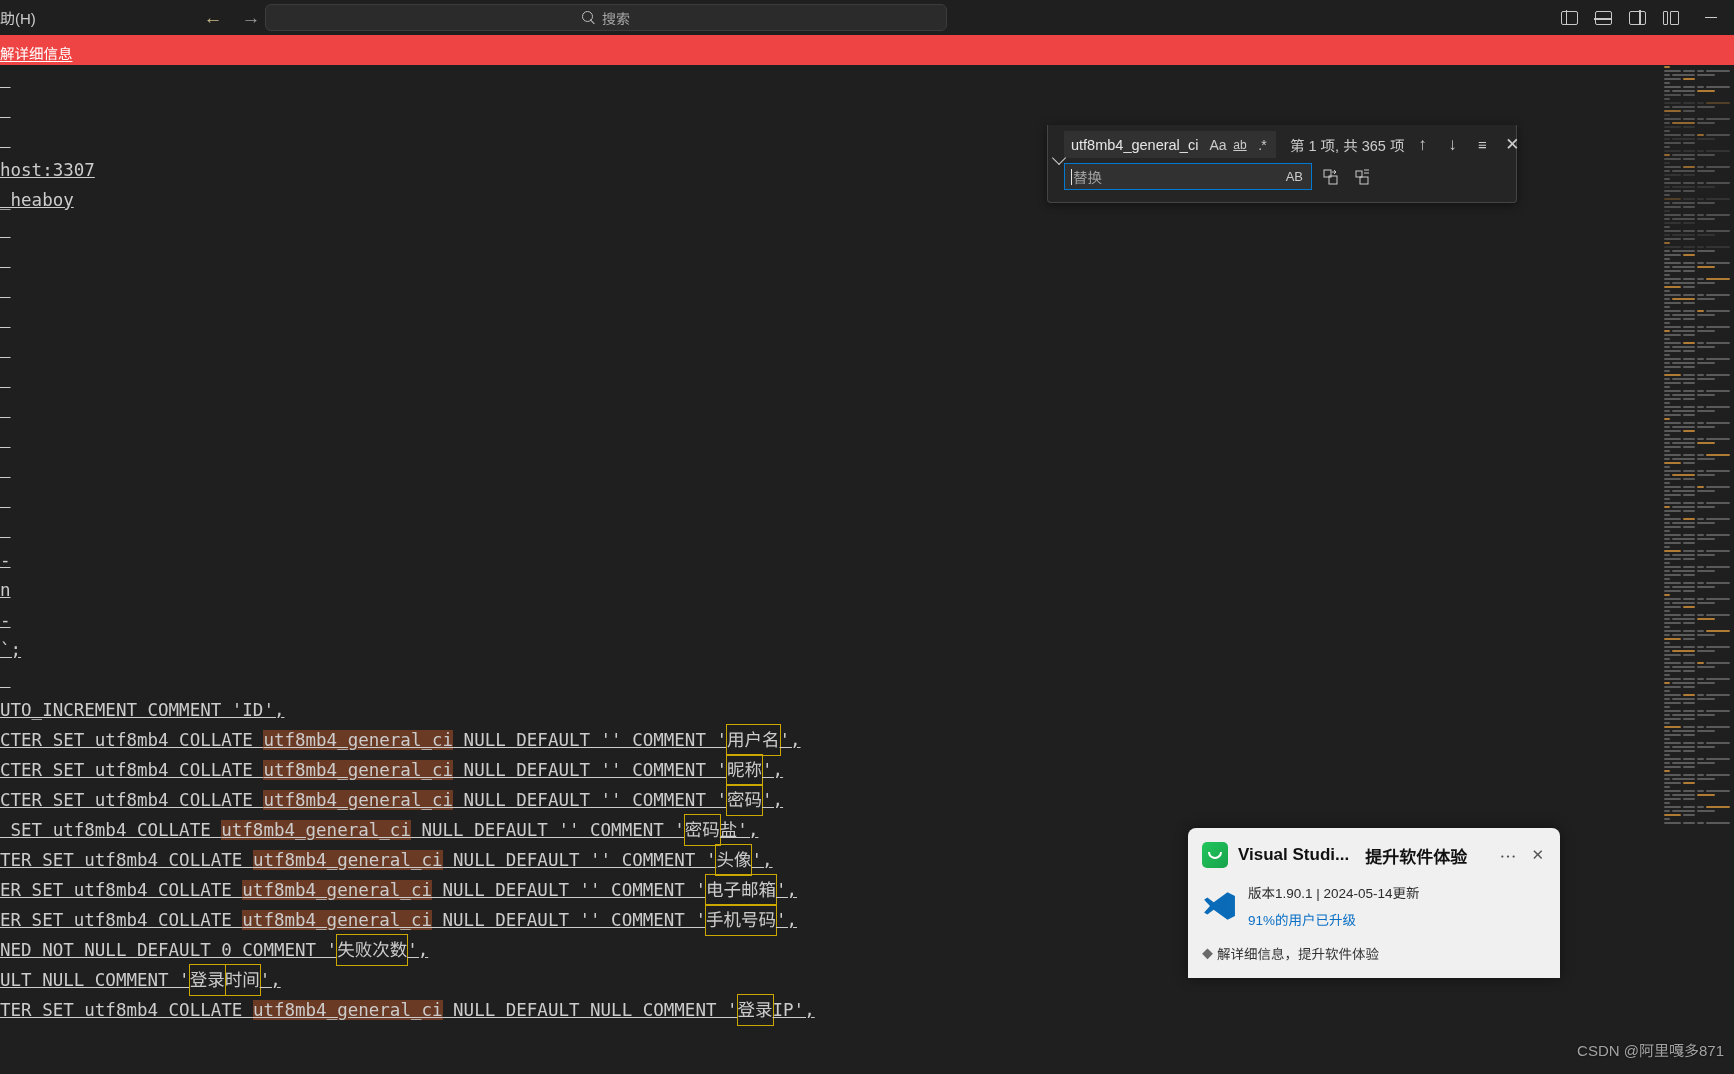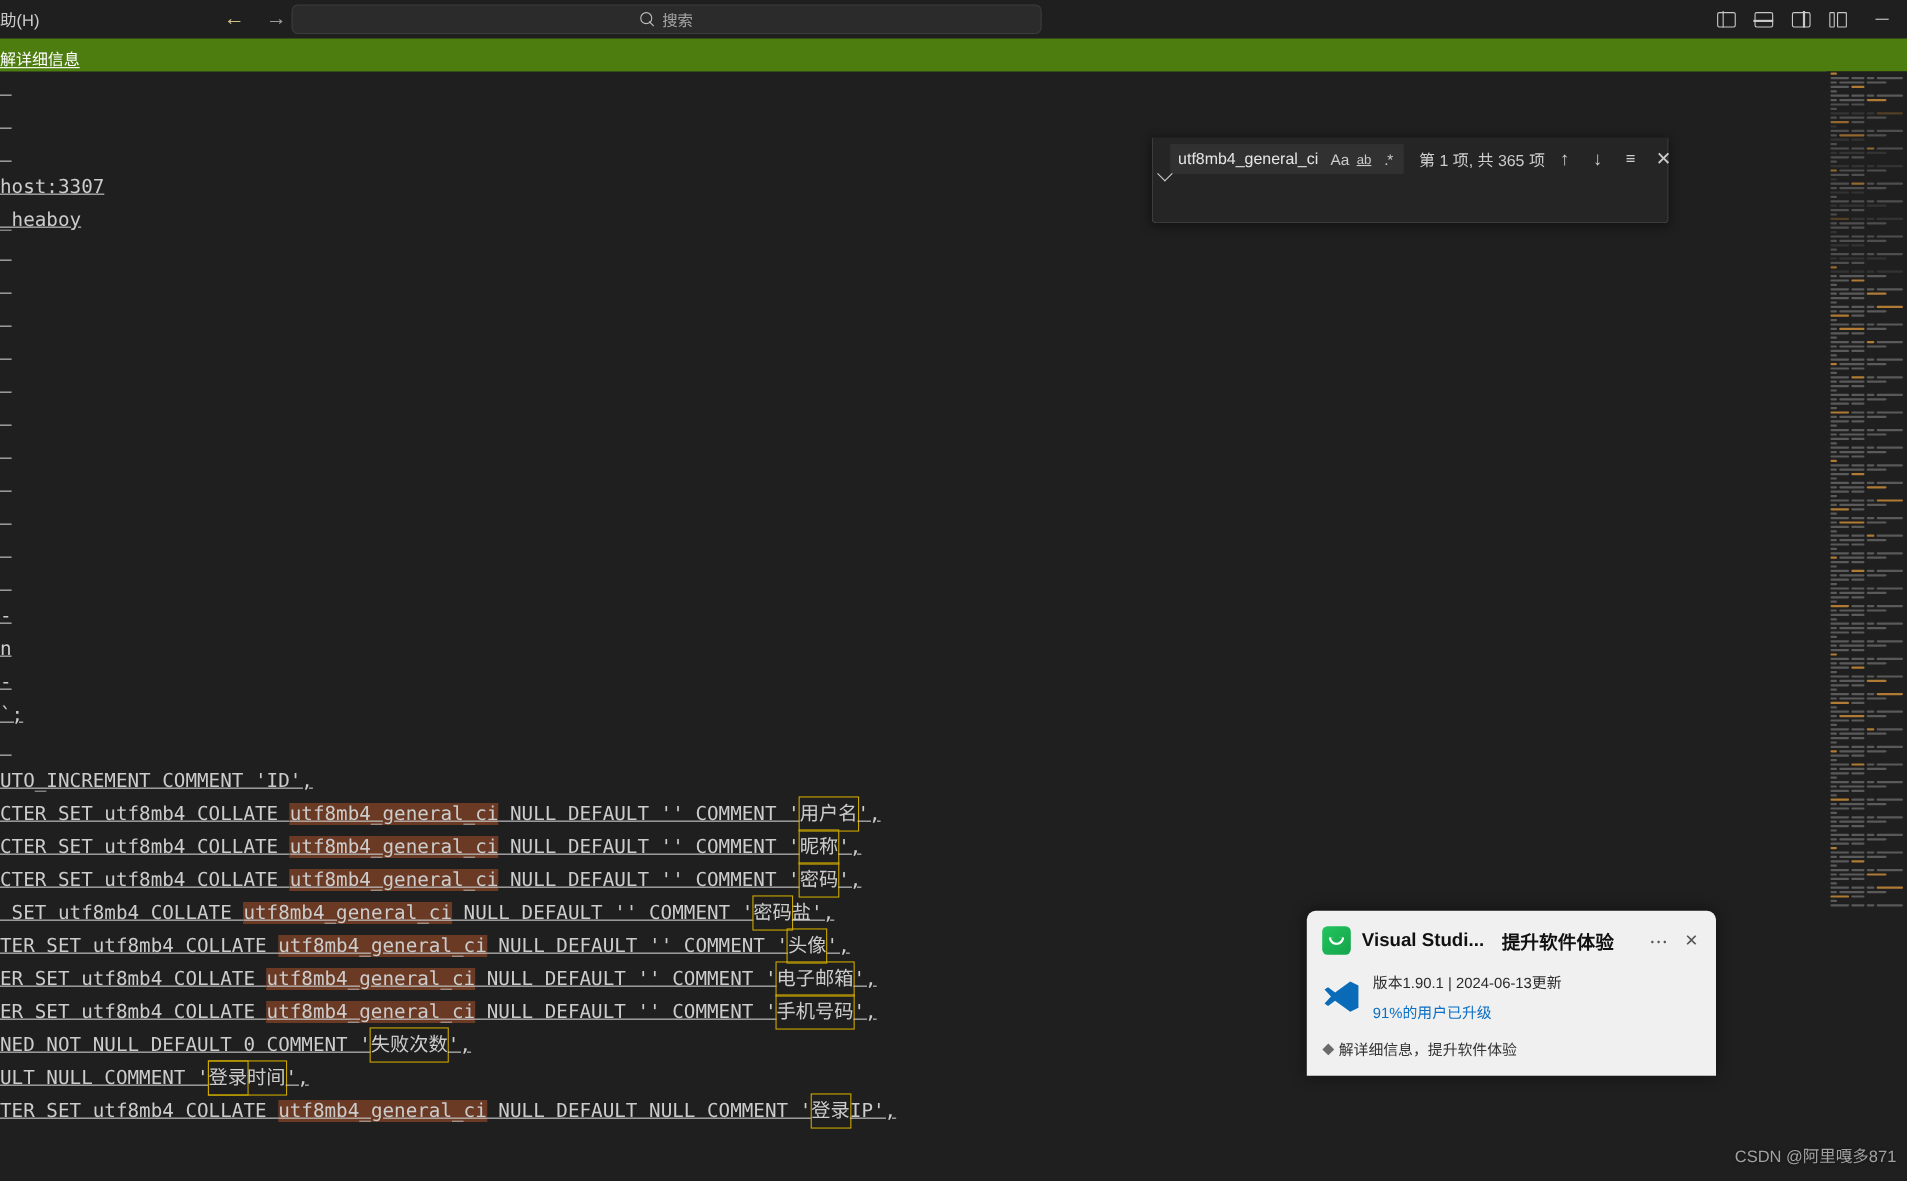--- a/index.html
+++ b/index.html
@@ -56,21 +56,21 @@
   .lay-ico.panel i.b { width: 9px; }
   .minimize {
     width: 46px; height: 35px; display: flex; align-items: center; justify-content: center;
     color: #cccccc; font-size: 15px;
   }
   .minimize span { display:block; width:12px; height:1px; background:#cccccc; }
 
   
   .banner {
     position: absolute; left: 0; top: 35px; width: 1734px; height: 34px;
-    background: #4d7c0f; display: flex; align-items: center;
+    background: #ef4444; display: flex; align-items: center;
   }
   .banner-link {
     color: #ffffff; font-size: 14.5px; text-decoration: underline;
     text-underline-offset: 2px; white-space: nowrap;
   }
 
   
   .editor {
     position: absolute; left: 0; top: 65px; width: 1734px; height: 1009px;
     background: #1f1f1f; overflow: hidden;
@@ -1094,20 +1094,41 @@
             </span>
           <span class="opt-btn rx">.*</span>
         </div>
         <span class="match-count">第 1 项, 共 365 项</span>
         <span class="nav-btn">↑</span>
         <span class="nav-btn">↓</span>
         <span class="nav-btn sel">≡</span>
         <span class="nav-btn">✕</span>
       </div>
 
+      <div class="find-row">
+        <div class="replace-input-wrap">
+          <span class="cursor-bar"></span>
+          <span class="ph">替换</span>
+          <span class="ab2">AB</span>
+        </div>
+        <span class="repl-btn">
+          <svg width="16" height="16" viewBox="0 0 16 16">
+            <rect x="1" y="1" width="7" height="7" fill="none" stroke="#cccccc" stroke-width="1"></rect>
+            <rect x="6" y="7" width="8" height="8" fill="none" stroke="#cccccc" stroke-width="1"></rect>
+            <path d="M9 3 h4 M11 1 l2 2 -2 2" fill="none" stroke="#cccccc" stroke-width="1"></path>
+          </svg>
+        </span>
+        <span class="repl-btn">
+          <svg width="16" height="16" viewBox="0 0 16 16">
+            <rect x="1" y="2" width="6" height="6" fill="none" stroke="#cccccc" stroke-width="1"></rect>
+            <rect x="5" y="8" width="8" height="7" fill="none" stroke="#cccccc" stroke-width="1"></rect>
+            <path d="M9 1 h5 M9 4 h5" fill="none" stroke="#cccccc" stroke-width="1"></path>
+          </svg>
+        </span>
+      </div>
     </div>
   </div>
 
   <div class="toast">
     <div class="toast-head">
       <span class="toast-logo">
           <span class="smile"></span>
         </span>
       <span class="toast-app">Visual Studi...</span>
       <span class="toast-title">提升软件体验</span>
@@ -1116,21 +1137,21 @@
     </div>
 
     <div class="toast-sub">
       <span class="vs-icon">
         <svg viewBox="0 0 32 32">
           <path d="M24 3 L31 6.5 v19 L24 29 L11 19.5 L5 24 L2 22 L7.5 16 L2 10 L5 8 L11 12.5 Z" fill="#0a6bb8"></path>
           <path d="M24 8.5 L15.5 16 L24 23.5 Z" fill="#0a6bb8" opacity=".45"></path>
         </svg>
       </span>
       <span>
-        <div class="toast-meta">版本1.90.1 | 2024-06-13更新</div>
+        <div class="toast-meta">版本1.90.1 | 2024-05-14更新</div>
         <div class="toast-pct">91%的用户已升级</div>
       </span>
     </div>
 
     <div class="toast-bullet">
       <span class="diamond">◆</span>
       <span>解详细信息，提升软件体验</span>
     </div>
   </div>
 

